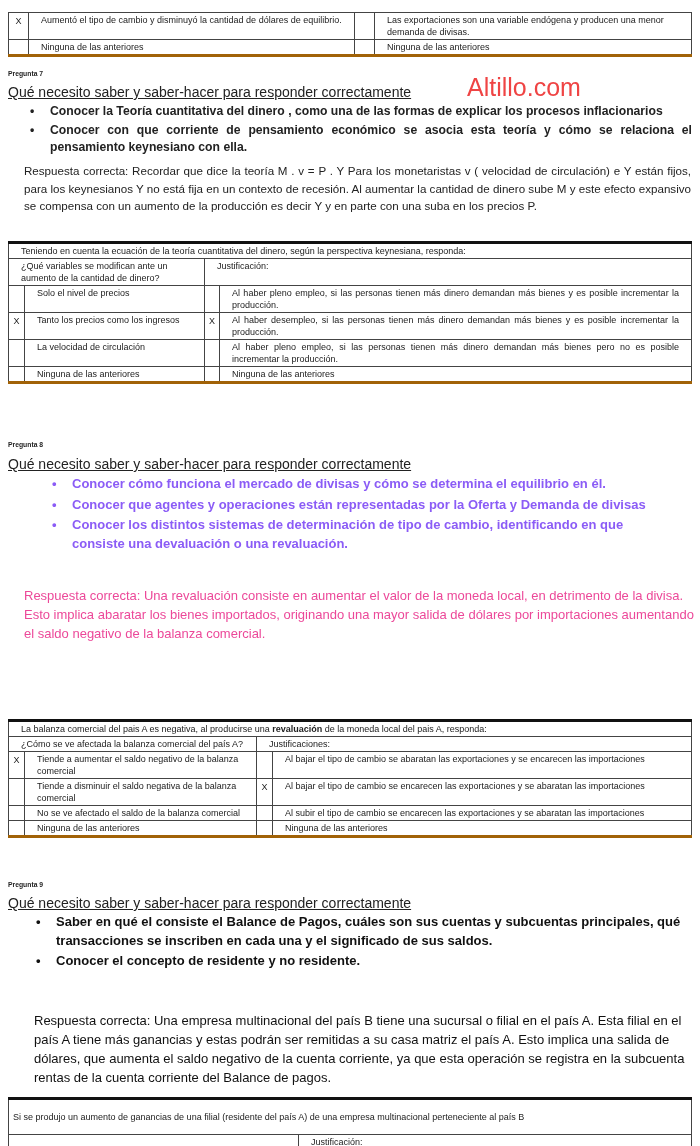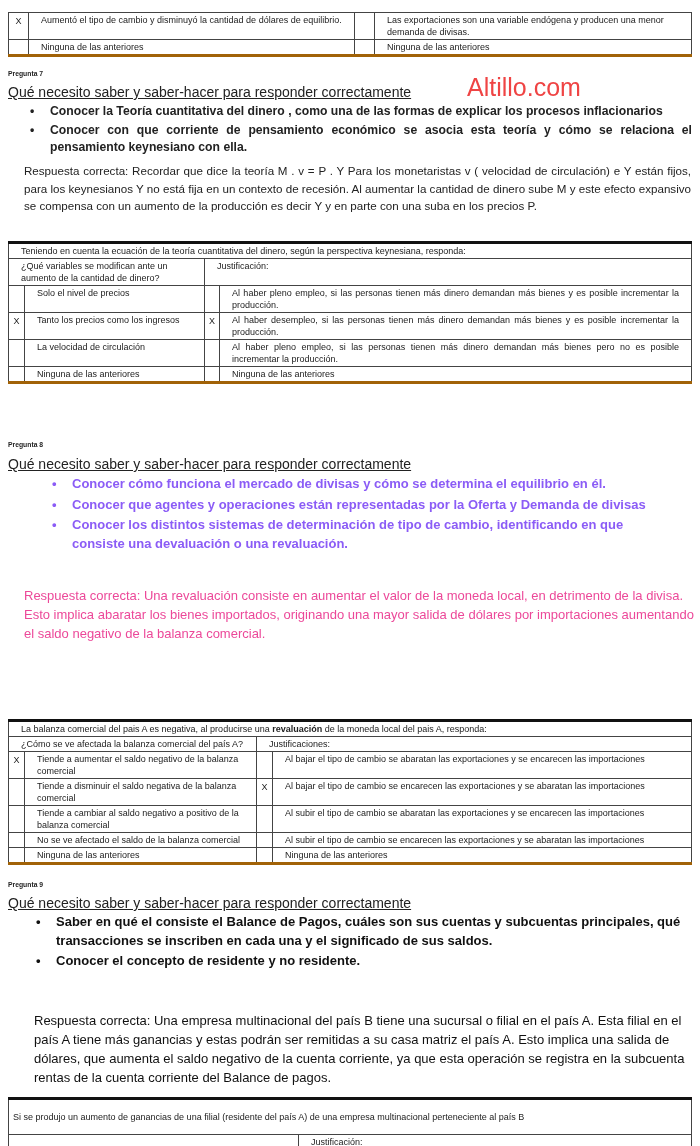--- a/index.html
+++ b/index.html
@@ -140,26 +140,20 @@
     <td>Al bajar el tipo de cambio se abaratan las exportaciones y se encarecen las importaciones</td>
   </tr>
   <tr>
     <td class="mark"></td>
     <td>Tiende a disminuir el saldo negativa de la balanza comercial</td>
     <td class="mark">X</td>
     <td>Al bajar el tipo de cambio se encarecen las exportaciones y se abaratan las importaciones</td>
   </tr>
   <tr>
     <td class="mark"></td>
-    <td>Tiende a cambiar al saldo negativo a positivo de la balanza comercial</td>
-    <td class="mark"></td>
-    <td>Al subir el tipo de cambio se abaratan las exportaciones y se encarecen las importaciones</td>
-  </tr>
-  <tr>
-    <td class="mark"></td>
     <td>No se ve afectado el saldo de la balanza comercial</td>
     <td class="mark"></td>
     <td>Al subir el tipo de cambio se encarecen las exportaciones y se abaratan las importaciones</td>
   </tr>
   <tr class="last">
     <td class="mark"></td>
     <td>Ninguna de las anteriores</td>
     <td class="mark"></td>
     <td>Ninguna de las anteriores</td>
   </tr>

